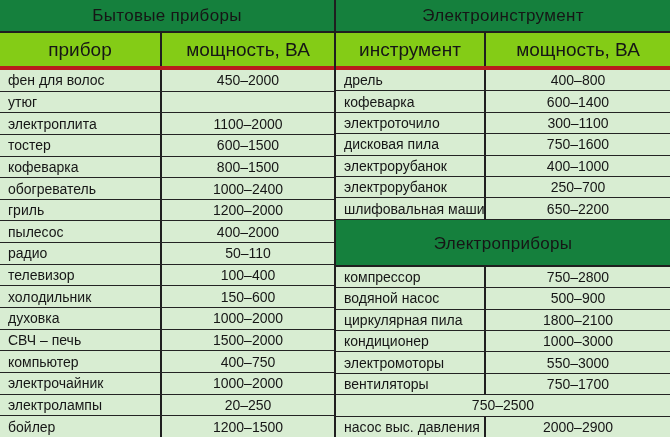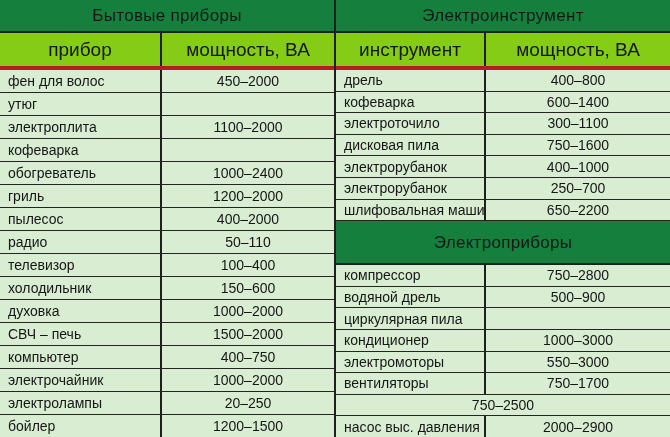--- a/index.html
+++ b/index.html
@@ -74,21 +74,21 @@
     font-size: 14px;
     overflow: hidden;
     white-space: nowrap;
   }
   .cell.col-name { padding-left: 8px; }
   .cell.col-value { justify-content: center; }
 
   .subheader {
     height: 41px;
     flex: none;
-    border-top: 1px solid #15803d;
+    border-top: 4px solid #15803d;
     border-bottom: 2px solid #1f1f1f;
   }
 </style>
 </head>
 <body>
 
 <div class="table-wrap">
 
   <div class="half half-left">
     <div class="section-title">Бытовые приборы</div>
@@ -102,21 +102,26 @@
           <div class="cell col-value">450–2000</div>
         </div>
         <div class="row">
           <div class="cell col-name">утюг</div>
         </div>
         <div class="row">
           <div class="cell col-name">электроплита</div>
           <div class="cell col-value">1100–2000</div>
         </div>
         <div class="row">
+          <div class="cell col-name">тостер</div>
+          <div class="cell col-value">600–1500</div>
+        </div>
+        <div class="row">
           <div class="cell col-name">кофеварка</div>
+          <div class="cell col-value">800–1500</div>
         </div>
         <div class="row">
           <div class="cell col-name">обогреватель</div>
           <div class="cell col-value">1000–2400</div>
         </div>
         <div class="row">
           <div class="cell col-name">гриль</div>
           <div class="cell col-value">1200–2000</div>
         </div>
         <div class="row">
@@ -189,24 +194,25 @@
             <div class="cell col-value">250–700</div>
           </div><div class="row">
             <div class="cell col-name">шлифовальная машина</div>
             <div class="cell col-value">650–2200</div>
           </div></div>
       <div class="section-title subheader">Электроприборы</div>
       <div class="rows-group" id="right-rows-bottom"><div class="row">
             <div class="cell col-name">компрессор</div>
             <div class="cell col-value">750–2800</div>
           </div><div class="row">
-            <div class="cell col-name">водяной дрель</div>
+            <div class="cell col-name">водяной насос</div>
             <div class="cell col-value">500–900</div>
           </div><div class="row">
             <div class="cell col-name">циркулярная пила</div>
+            <div class="cell col-value">1800–2100</div>
           </div><div class="row">
             <div class="cell col-name">кондиционер</div>
             <div class="cell col-value">1000–3000</div>
           </div><div class="row">
             <div class="cell col-name">электромоторы</div>
             <div class="cell col-value">550–3000</div>
           </div><div class="row">
             <div class="cell col-name">вентиляторы</div>
             <div class="cell col-value">750–1700</div>
           </div><div class="row">

